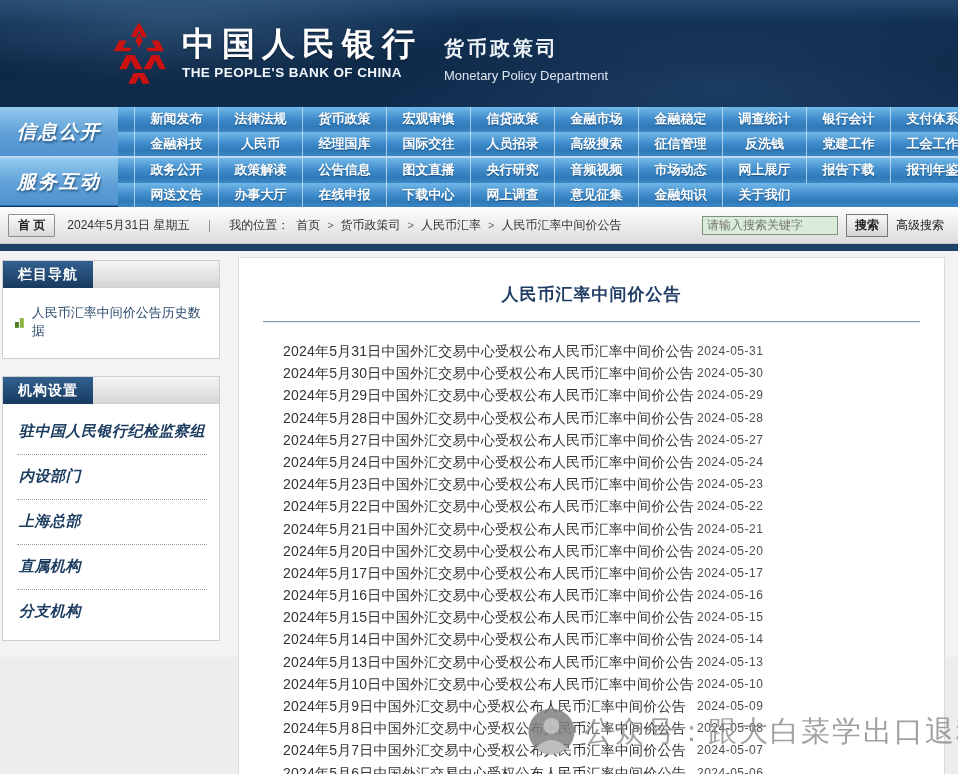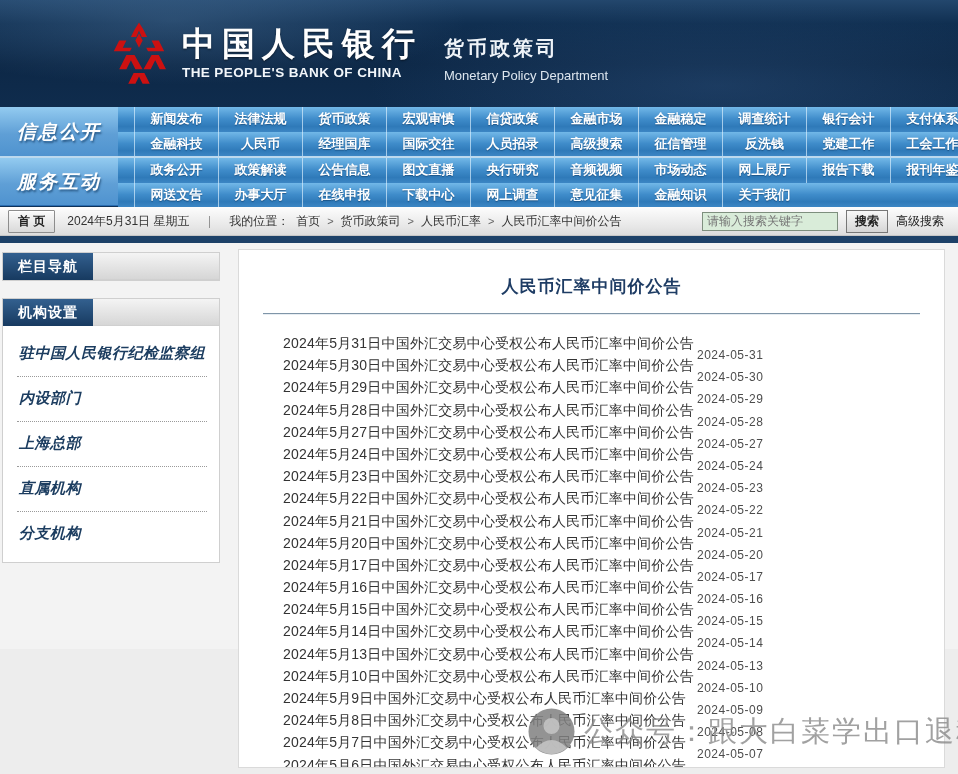--- a/index.html
+++ b/index.html
@@ -42,21 +42,21 @@
   .nav-item{
     width:84px; flex:0 0 84px; text-align:center; line-height:24.5px;
     color:#fff; font-size:13px; font-weight:bold;
     border-left:1px solid rgba(225,242,255,.65);
     text-shadow:0 1px 1px rgba(10,50,90,.55);
     white-space:nowrap; overflow:hidden; cursor:pointer;
   }
 
   
   .toolbar{
-    height:29px; background:linear-gradient(180deg,#fdfdfd,#e7e7e7 70%, #dcdcdc);
+    height:37px; background:linear-gradient(180deg,#fdfdfd,#e7e7e7 70%, #dcdcdc);
     border-bottom:1px solid #c6c6c6; display:flex; align-items:center;
     font-size:12px; color:#333; padding:8px 8px;
   }
   .home-btn{
     border:1px solid #8d8d8d; background:linear-gradient(180deg,#fbfbfb,#d9d9d9);
     font-size:12px; font-weight:bold; color:#222; padding:2px 9px; border-radius:1px;
     box-shadow:inset 0 1px 0 #fff; cursor:pointer; margin-right:12px; white-space:nowrap;
   }
   .tb-date{ margin-right:14px; white-space:nowrap; }
   .tb-divider{ color:#777; margin-right:14px; }
@@ -103,21 +103,21 @@
     background:#fff; border:1px solid #dadada; overflow:hidden;
   }
   .page-title{
     margin-top:25px; text-align:center; font-size:17px; font-weight:bold;
     color:#1e3c64; letter-spacing:1px;
   }
   .title-divider{ margin:15px 24px 0; border-top:1px solid #7f95a8; border-bottom:1px solid #e7edf2; height:0; }
   .ann-list{ margin-top:17px; }
   .ann-row{ position:relative; height:22.2px; line-height:22.2px; padding-left:44px; white-space:nowrap; }
   .ann-link{ font-size:14px; color:#333; text-decoration:none; cursor:pointer; letter-spacing:.2px; }
-  .ann-date{ position:absolute; left:458px; top:12px; font-size:12px; color:#4c4c4c; letter-spacing:.5px; }
+  .ann-date{ position:absolute; left:458px; top:0; font-size:12px; color:#4c4c4c; letter-spacing:.5px; }
 
   
   .watermark{
     position:absolute; left:528px; top:708px; display:flex; align-items:center; gap:9px;
     pointer-events:none; z-index:5;
   }
   .wm-text{ font-size:29px; color:rgba(138,138,138,.80); letter-spacing:2px; white-space:nowrap; }
 </style>
 </head>
 <body>
@@ -226,20 +226,30 @@
 
 <div class="navy-strip"></div>
 
 <div class="content">
 
   <div class="sidebar">
     <div class="side-box">
       <div class="side-box-head">
         <span class="side-box-tab">栏目导航</span>
       </div>
+      <div class="nav-box-body">
+
+      <div class="nav-box-item">
+          <svg width="11" height="11" viewBox="0 0 11 11">
+              <rect x="0" y="5" width="4" height="6" fill="#4e7d1f"></rect>
+              <rect x="5" y="1" width="4" height="10" fill="#8ab23c"></rect>
+            </svg>
+          <span>人民币汇率中间价公告历史数据</span>
+        </div>
+        </div>
     </div>
     <div class="side-box">
       <div class="side-box-head">
         <span class="side-box-tab">机构设置</span>
       </div>
       <div class="org-box-body">
 
       <div class="org-item">驻中国人民银行纪检监察组</div>
           <div class="org-item">内设部门</div>
           <div class="org-item">上海总部</div>

